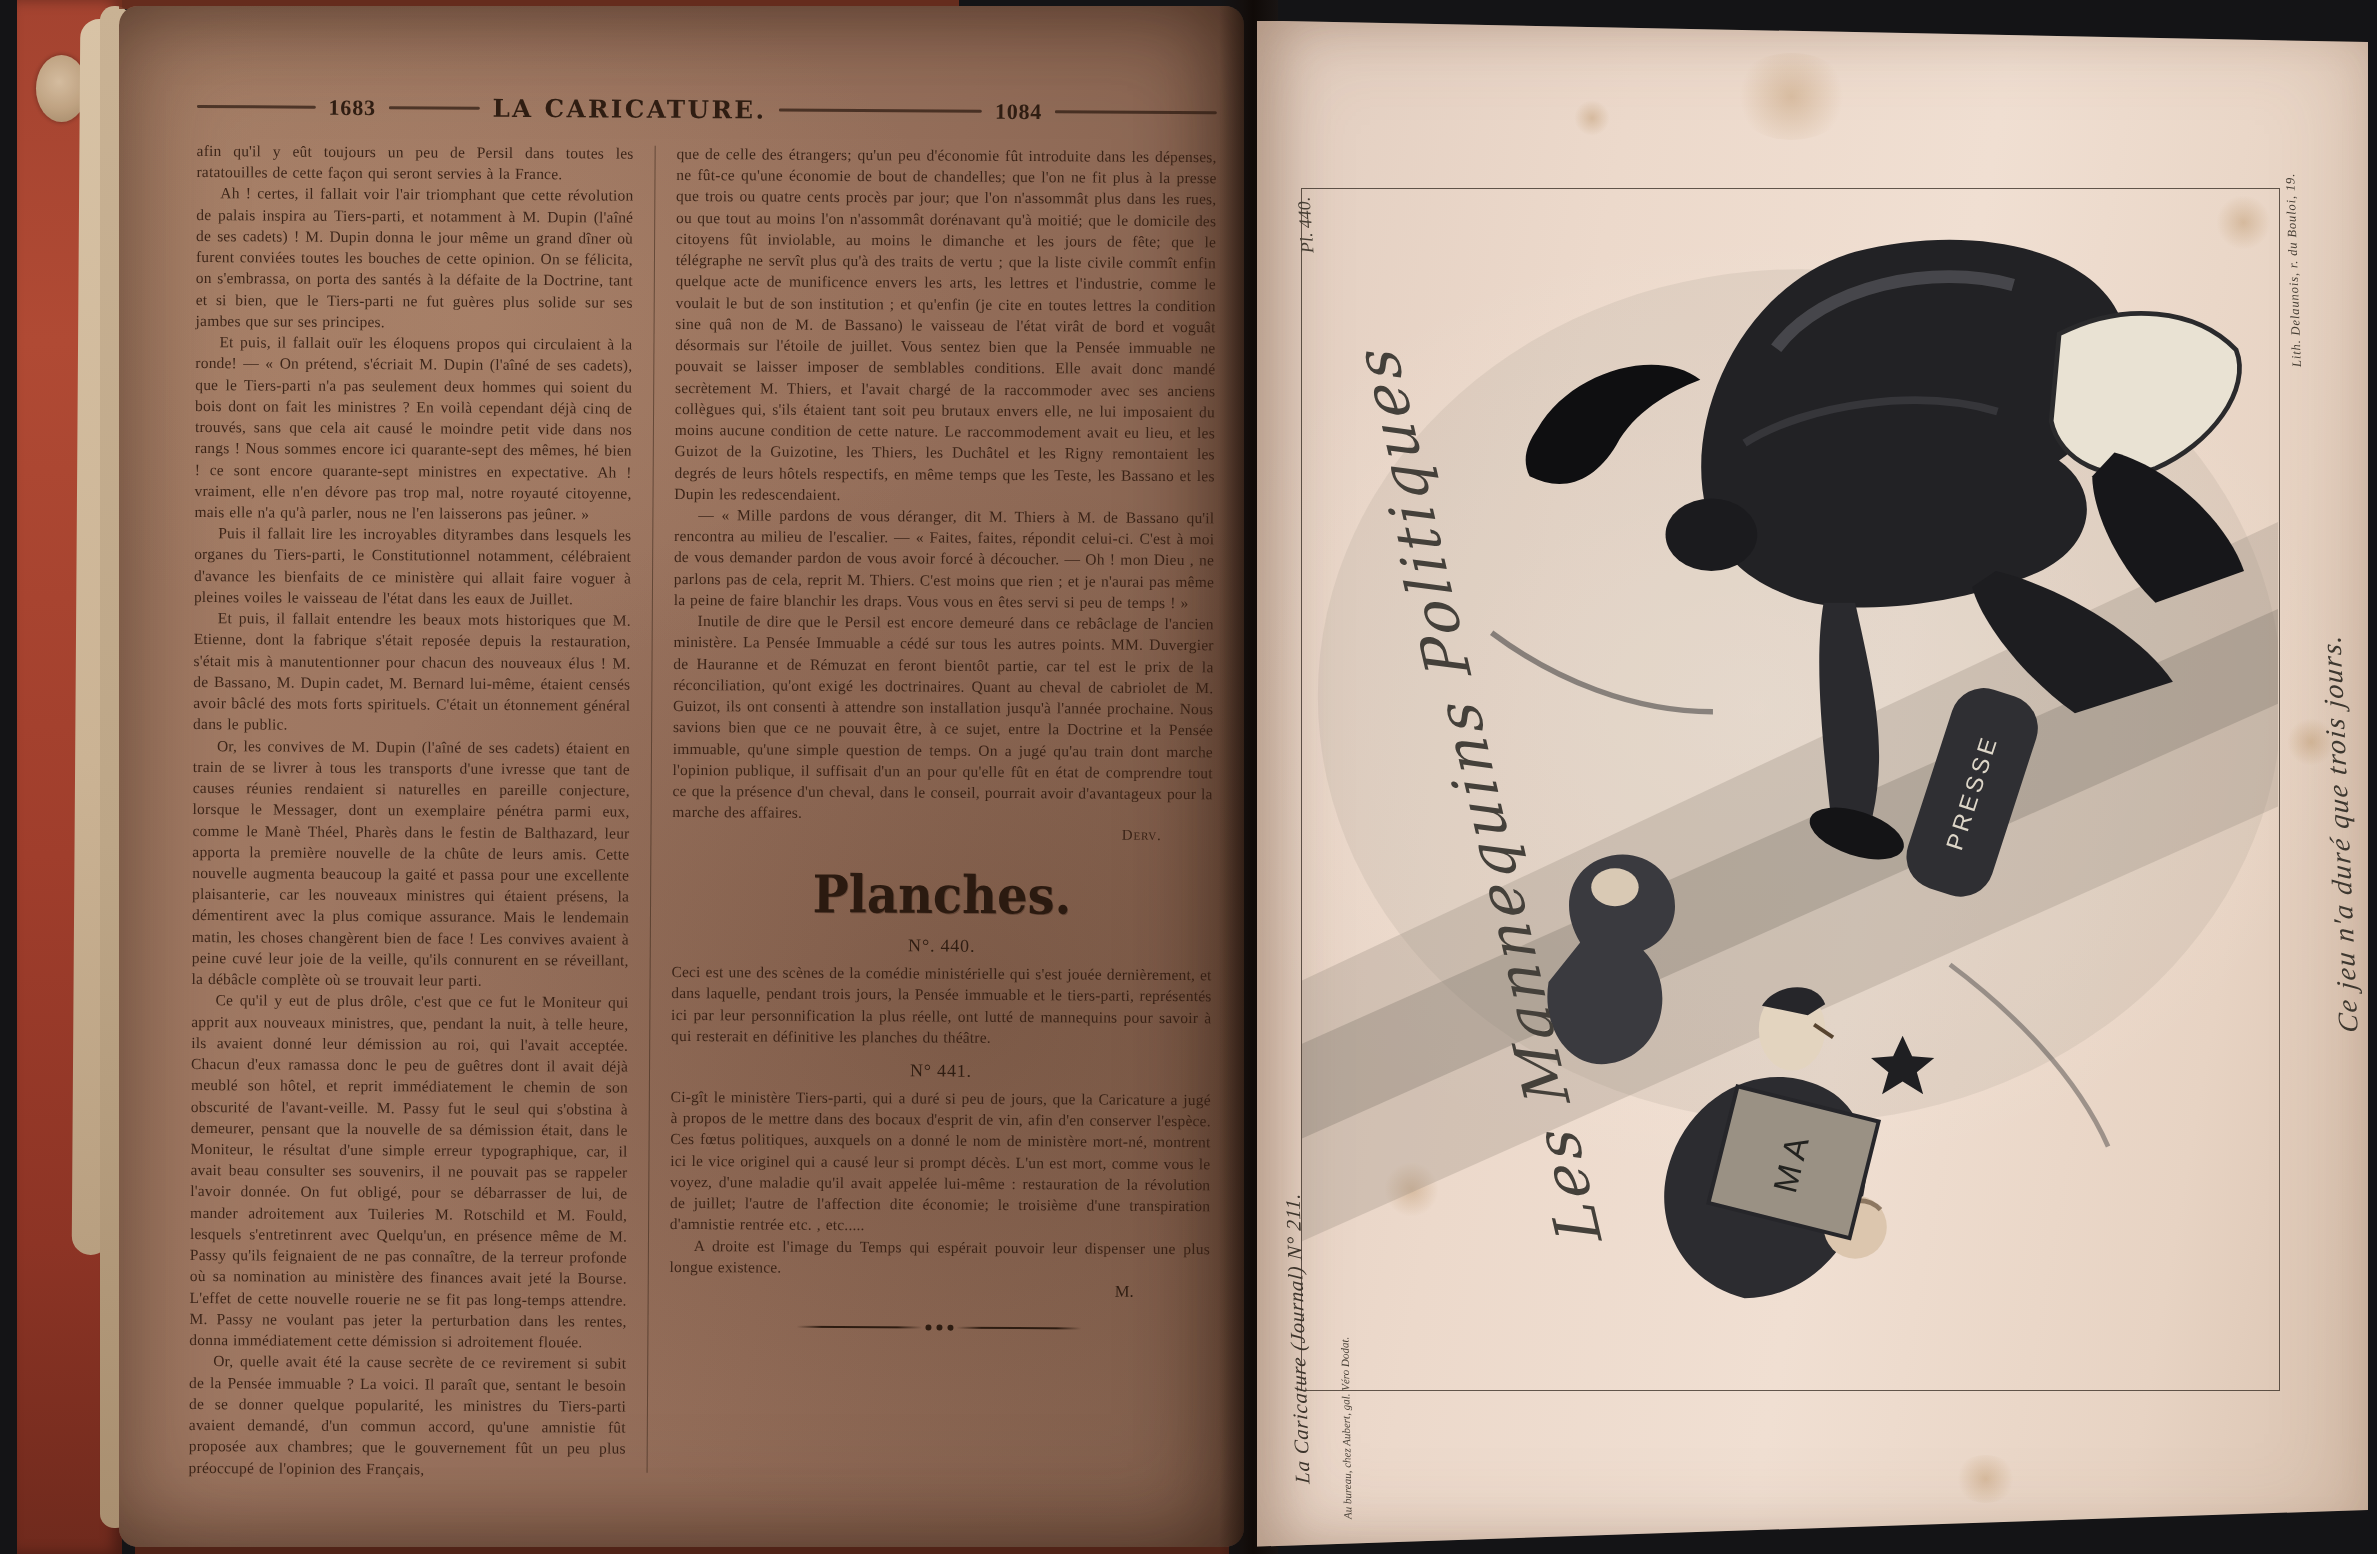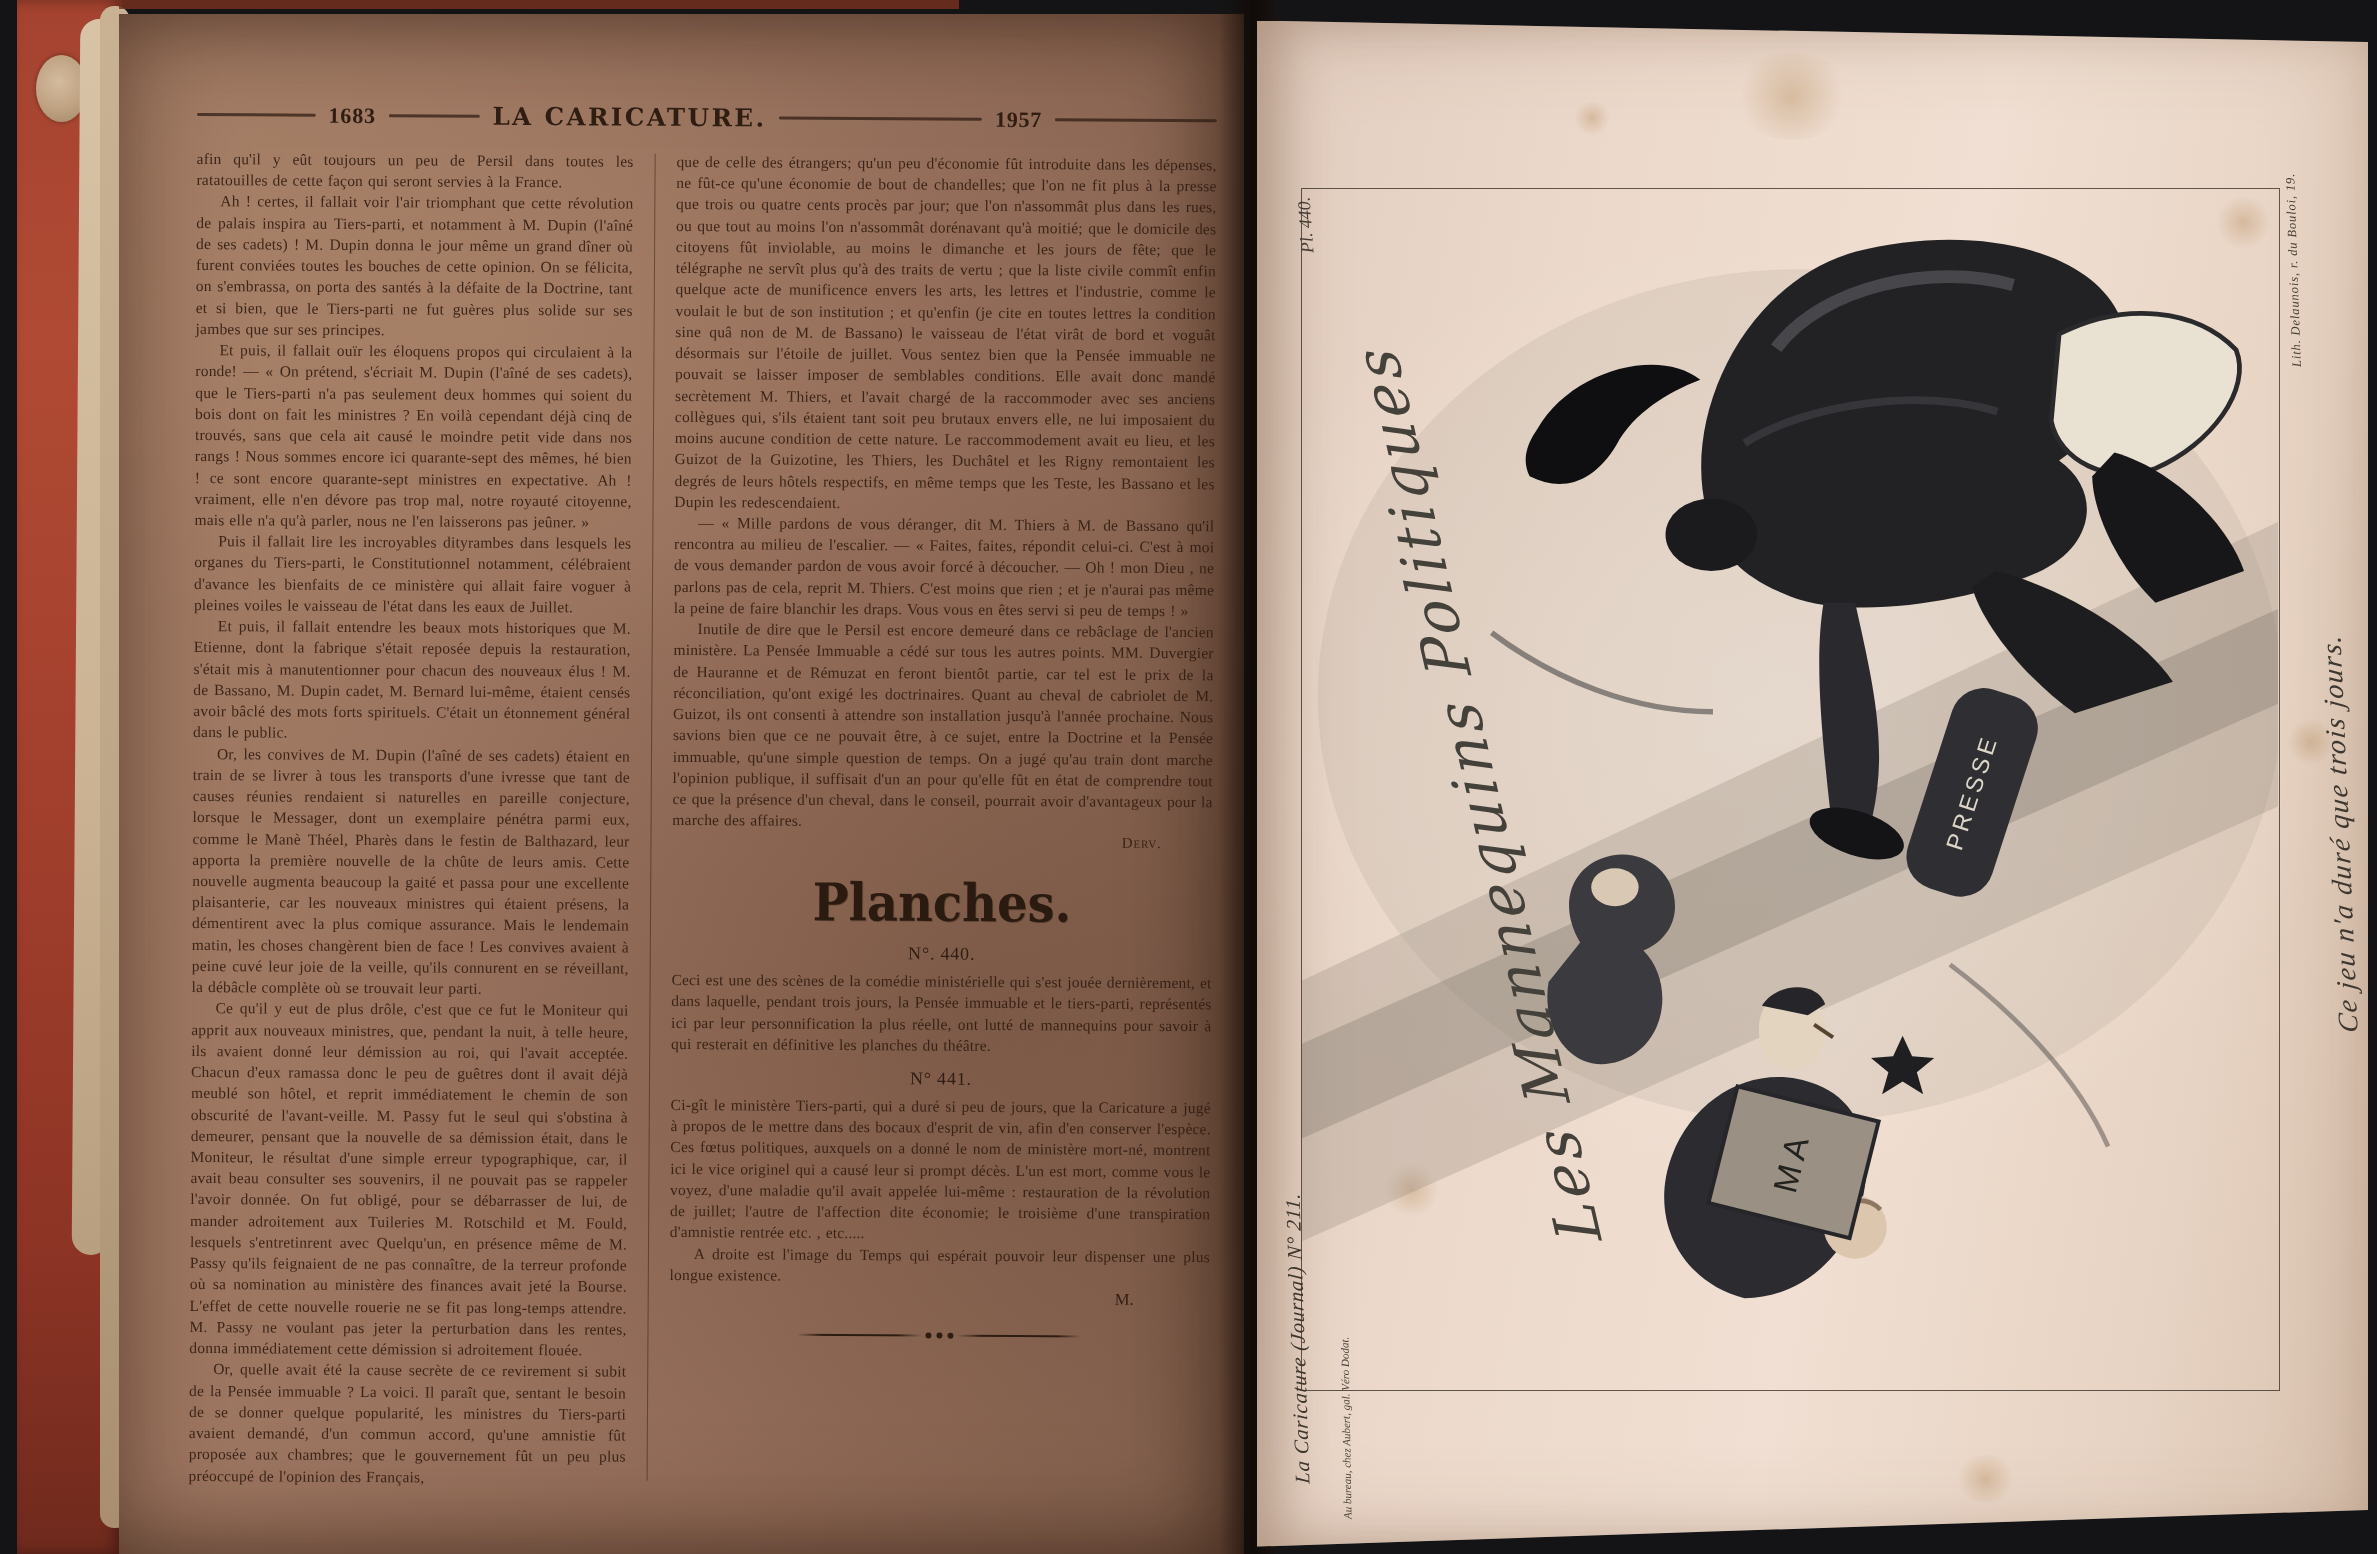--- a/index.html
+++ b/index.html
@@ -28,26 +28,27 @@
   }
   .edge-strip-2{
     left:100px;top:6.3px;width:30px;height:1522px;border-radius:14.3px;
     background:linear-gradient(180deg,#c9b294,#bda687 55%,#a98f70);
   }
   .top-red-sliver{left:119px;top:0;width:840px;height:8.7px;background:#73301f;opacity:.85;}
   .bottom-red-sliver{left:135px;top:1542px;width:1094px;height:12px;background:#5f2718;opacity:.8;}
 
   
   .left-page{
-    left:119px;top:14px;width:1125px;height:1541px;
+    left:119px;top:6px;width:1125px;height:1541px;
     background:
       radial-gradient(ellipse 713px 515px at 32% 20%, rgba(200,160,125,.22), transparent 70%),
       radial-gradient(ellipse 872px 713px at 75% 65%, rgba(55,30,15,.20), transparent 75%),
       linear-gradient(100deg,#a57e66 0%,#9d7661 30%,#936d59 62%,#82604d 100%);
     box-shadow:inset 0 0 111px rgba(45,22,10,.5), inset -32px 0 71px rgba(30,15,8,.35);
+    border-radius:19px;
   }
   .left-content{
     position:absolute;left:78px;top:86px;right:27px;
     transform:rotate(.35deg);transform-origin:top left;
     color:rgba(48,27,16,.9);
   }
   .masthead{display:flex;align-items:center;gap:12.7px;margin-bottom:19px;color:#2f1d12;}
   .mast-rule{height:2.4px;background:rgba(44,27,16,.72);border-radius:1.6px;}
   .mr-a{flex:0 0 119px;} .mr-b{flex:.62;} .mr-c{flex:1.38;} .mr-d{flex:0 0 162px;}
   .mast-num{font-size:22px;font-weight:bold;letter-spacing:0.8px;}
@@ -126,21 +127,21 @@
 
 <div class="abs left-page">
   <div class="left-content">
 
     <div class="masthead">
       <div class="mast-rule mr-a"></div>
       <div class="mast-num">1683</div>
       <div class="mast-rule mr-b"></div>
       <div class="mast-title">LA CARICATURE.</div>
       <div class="mast-rule mr-c"></div>
-      <div class="mast-num">1957</div>
+      <div class="mast-num">1084</div>
       <div class="mast-rule mr-d"></div>
     </div>
 
     <div class="columns">
       <div class="col col-a">
         <p class="no-indent">afin qu'il y eût toujours un peu de Persil dans toutes les ratatouilles de cette façon qui seront servies à la France.</p>
         <p>Ah ! certes, il fallait voir l'air triomphant que cette révolution de palais inspira au Tiers-parti, et notamment à M. Dupin (l'aîné de ses cadets) ! M. Dupin donna le jour même un grand dîner où furent conviées toutes les bouches de cette opinion. On se félicita, on s'embrassa, on porta des santés à la défaite de la Doctrine, tant et si bien, que le Tiers-parti ne fut guères plus solide sur ses jambes que sur ses principes.</p>
         <p>Et puis, il fallait ouïr les éloquens propos qui circulaient à la ronde! — « On prétend, s'écriait M. Dupin (l'aîné de ses cadets), que le Tiers-parti n'a pas seulement deux hommes qui soient du bois dont on fait les ministres ? En voilà cependant déjà cinq de trouvés, sans que cela ait causé le moindre petit vide dans nos rangs ! Nous sommes encore ici quarante-sept des mêmes, hé bien ! ce sont encore quarante-sept ministres en expectative. Ah ! vraiment, elle n'en dévore pas trop mal, notre royauté citoyenne, mais elle n'a qu'à parler, nous ne l'en laisserons pas jeûner. »</p>
         <p>Puis il fallait lire les incroyables dityrambes dans lesquels les organes du Tiers-parti, le Constitutionnel notamment, célébraient d'avance les bienfaits de ce ministère qui allait faire voguer à pleines voiles le vaisseau de l'état dans les eaux de Juillet.</p>
         <p>Et puis, il fallait entendre les beaux mots historiques que M. Etienne, dont la fabrique s'était reposée depuis la restauration, s'était mis à manutentionner pour chacun des nouveaux élus ! M. de Bassano, M. Dupin cadet, M. Bernard lui-même, étaient censés avoir bâclé des mots forts spirituels. C'était un étonnement général dans le public.</p>

